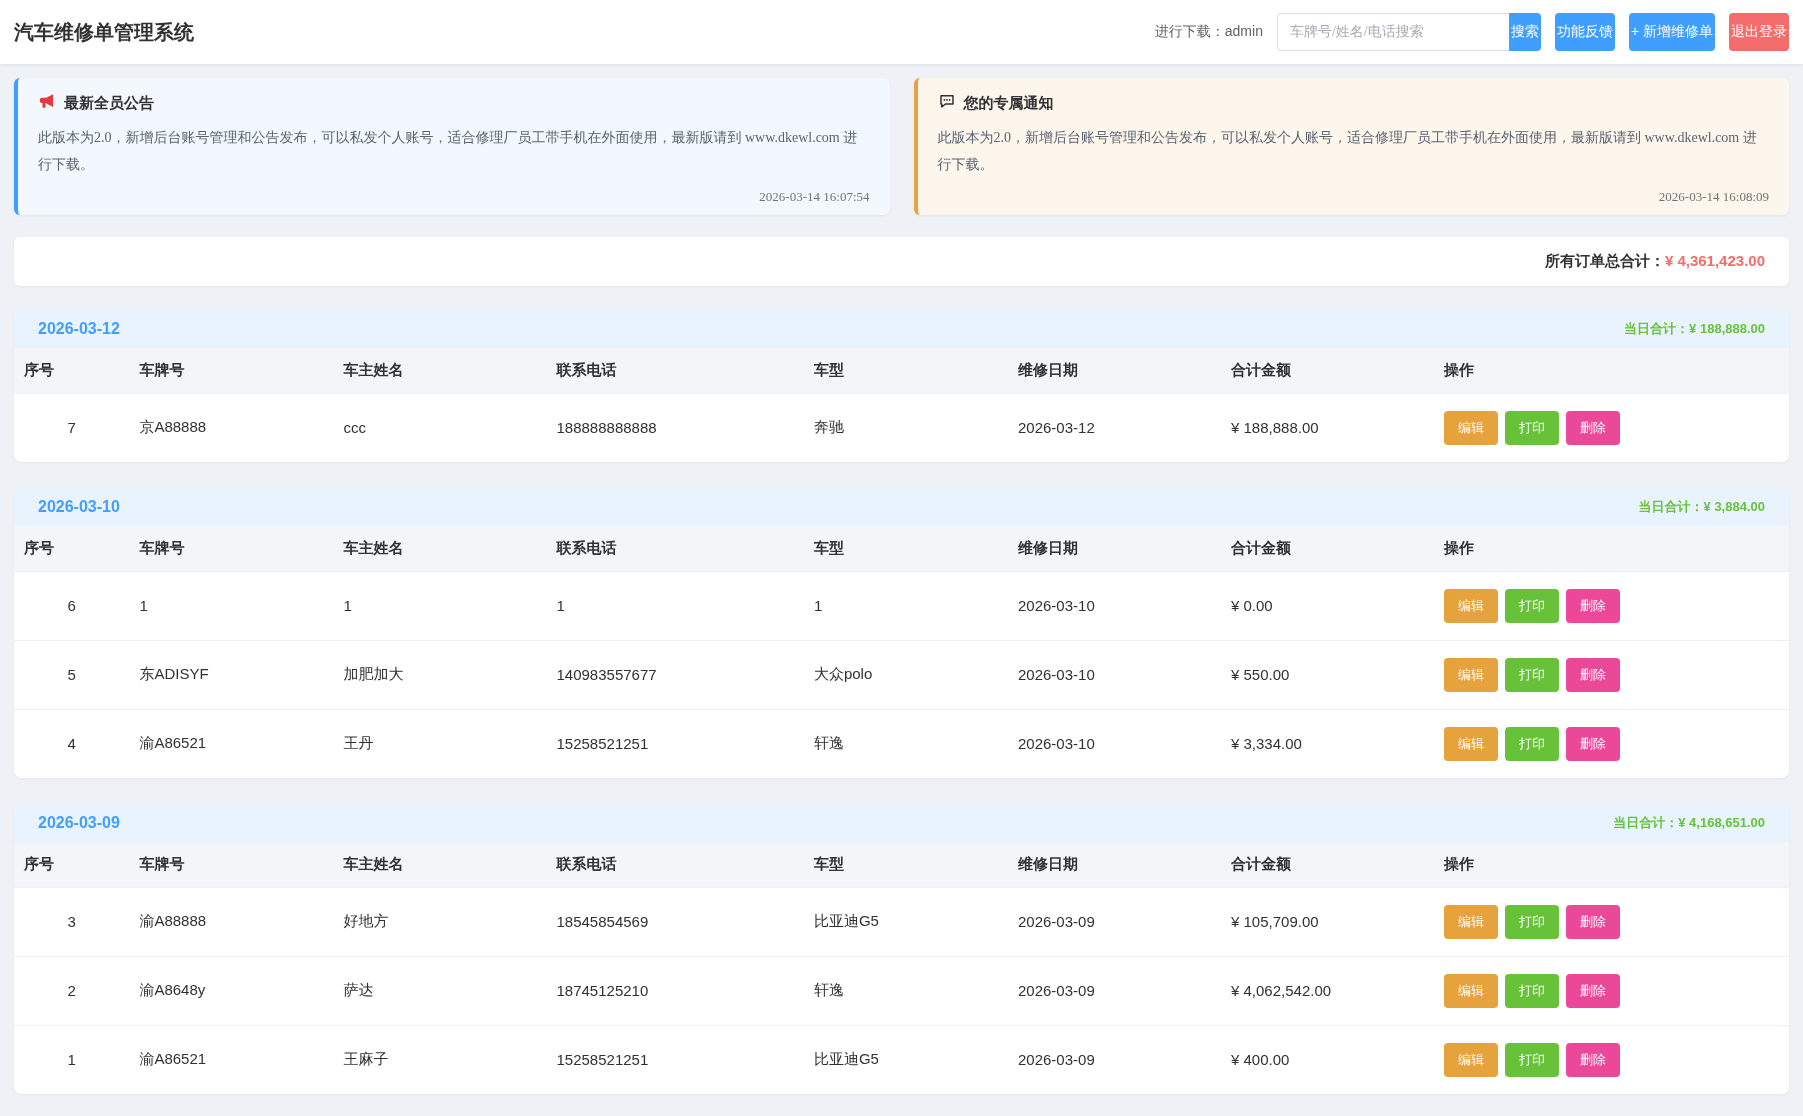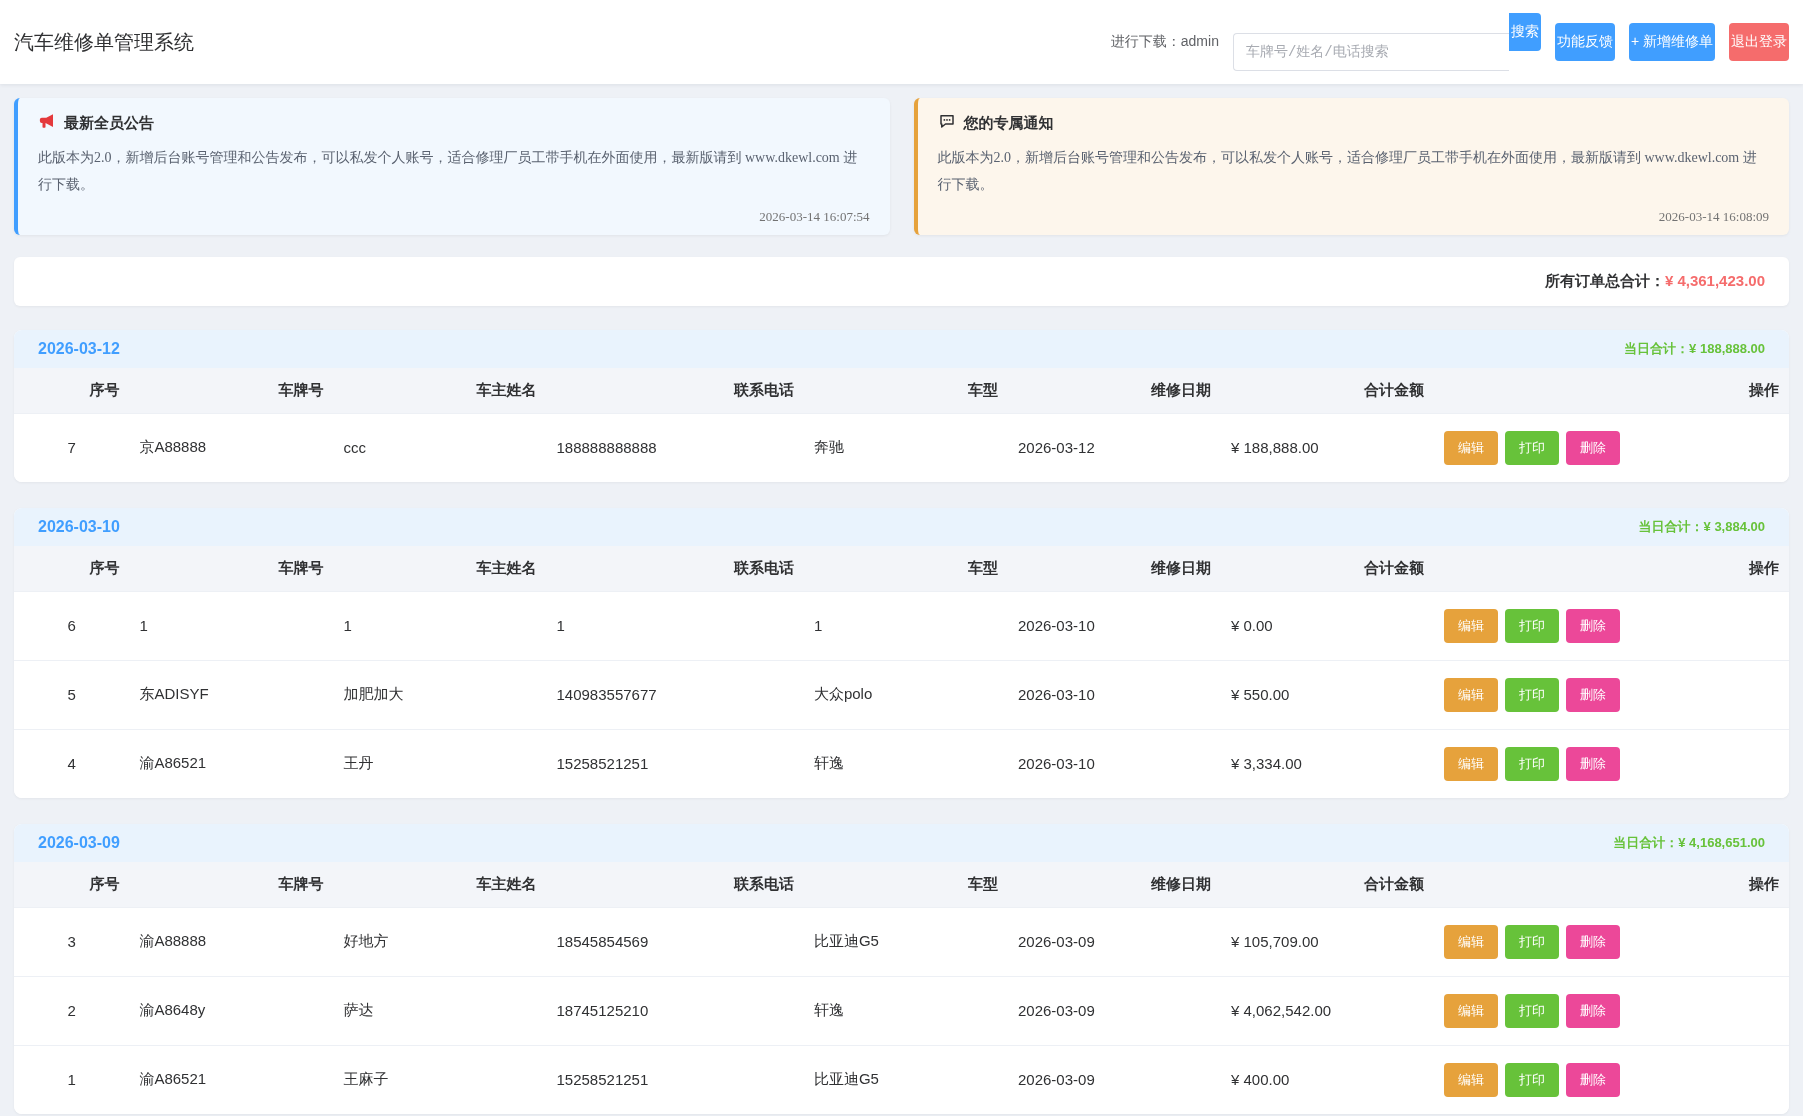--- a/index.html
+++ b/index.html
@@ -8,28 +8,28 @@
     background: #eef1f6;
     font-family: "Liberation Sans", "DejaVu Sans", sans-serif;
     color: #303133;
   }
   
   .app-header {
     display: flex; justify-content: space-between; align-items: center;
     background: #fff; padding: 13px 14px;
     box-shadow: 0 1px 4px rgba(0,21,41,.08);
   }
-  .app-title { font-size: 20px; font-weight: normal; margin: 0; }
+  .app-title { font-size: 20px; font-weight: bold; margin: 0; }
   .header-right { display: flex; align-items: center; gap: 14px; }
   .login-status { color: #606266; font-size: 14px; }
   .search-group { display: flex; }
   .search-input {
-    height: 38px; width: 276px; border: 1px solid #dcdfe6; border-right: none;
+    height: 38px; width: 232px; border: 1px solid #dcdfe6; border-right: none;
     border-radius: 4px 0 0 4px; padding: 0 12px; font-size: 14px; color: #303133;
-    outline: none; font-family: Liberation Mono, monospace; margin-top: 20px;
+    outline: none; font-family: Liberation Serif, serif;
   }
   .search-input::placeholder { color: #a8abb2; }
   .btn {
     height: 38px; padding: 0 2px; border: none; border-radius: 4px;
     color: #fff; font-size: 14px; cursor: pointer; font-family: inherit; white-space: nowrap;
   }
   .btn-blue { background: #409eff; }
   .btn-red  { background: #f56c6c; }
   .btn-search { border-radius: 0 4px 4px 0; }
   
@@ -56,21 +56,21 @@
     box-shadow: 0 1px 3px rgba(0,0,0,.05);
   }
   .group-header {
     display: flex; justify-content: space-between; align-items: center;
     background: #e9f3fd; padding: 10px 24px;
   }
   .group-date  { color: #409eff; font-weight: bold; font-size: 16px; }
   .group-total { color: #67c23a; font-weight: bold; font-size: 13px; }
   table.orders { width: 100%; border-collapse: collapse; font-size: 15px; }
   table.orders thead th {
-    background: #f3f5f9; text-align: right; font-weight: bold;
+    background: #f3f5f9; text-align: left; font-weight: bold;
     color: #303133; padding: 13px 10px;
   }
   table.orders td { padding: 17px 10px; border-top: 1px solid #edf0f5; background: #fff; }
   col.c-seq    { width: 6.5%; }
   col.c-plate  { width: 11.5%; }
   col.c-owner  { width: 12%; }
   col.c-phone  { width: 14.5%; }
   col.c-model  { width: 11.5%; }
   col.c-date   { width: 12%; }
   col.c-amount { width: 12%; }

